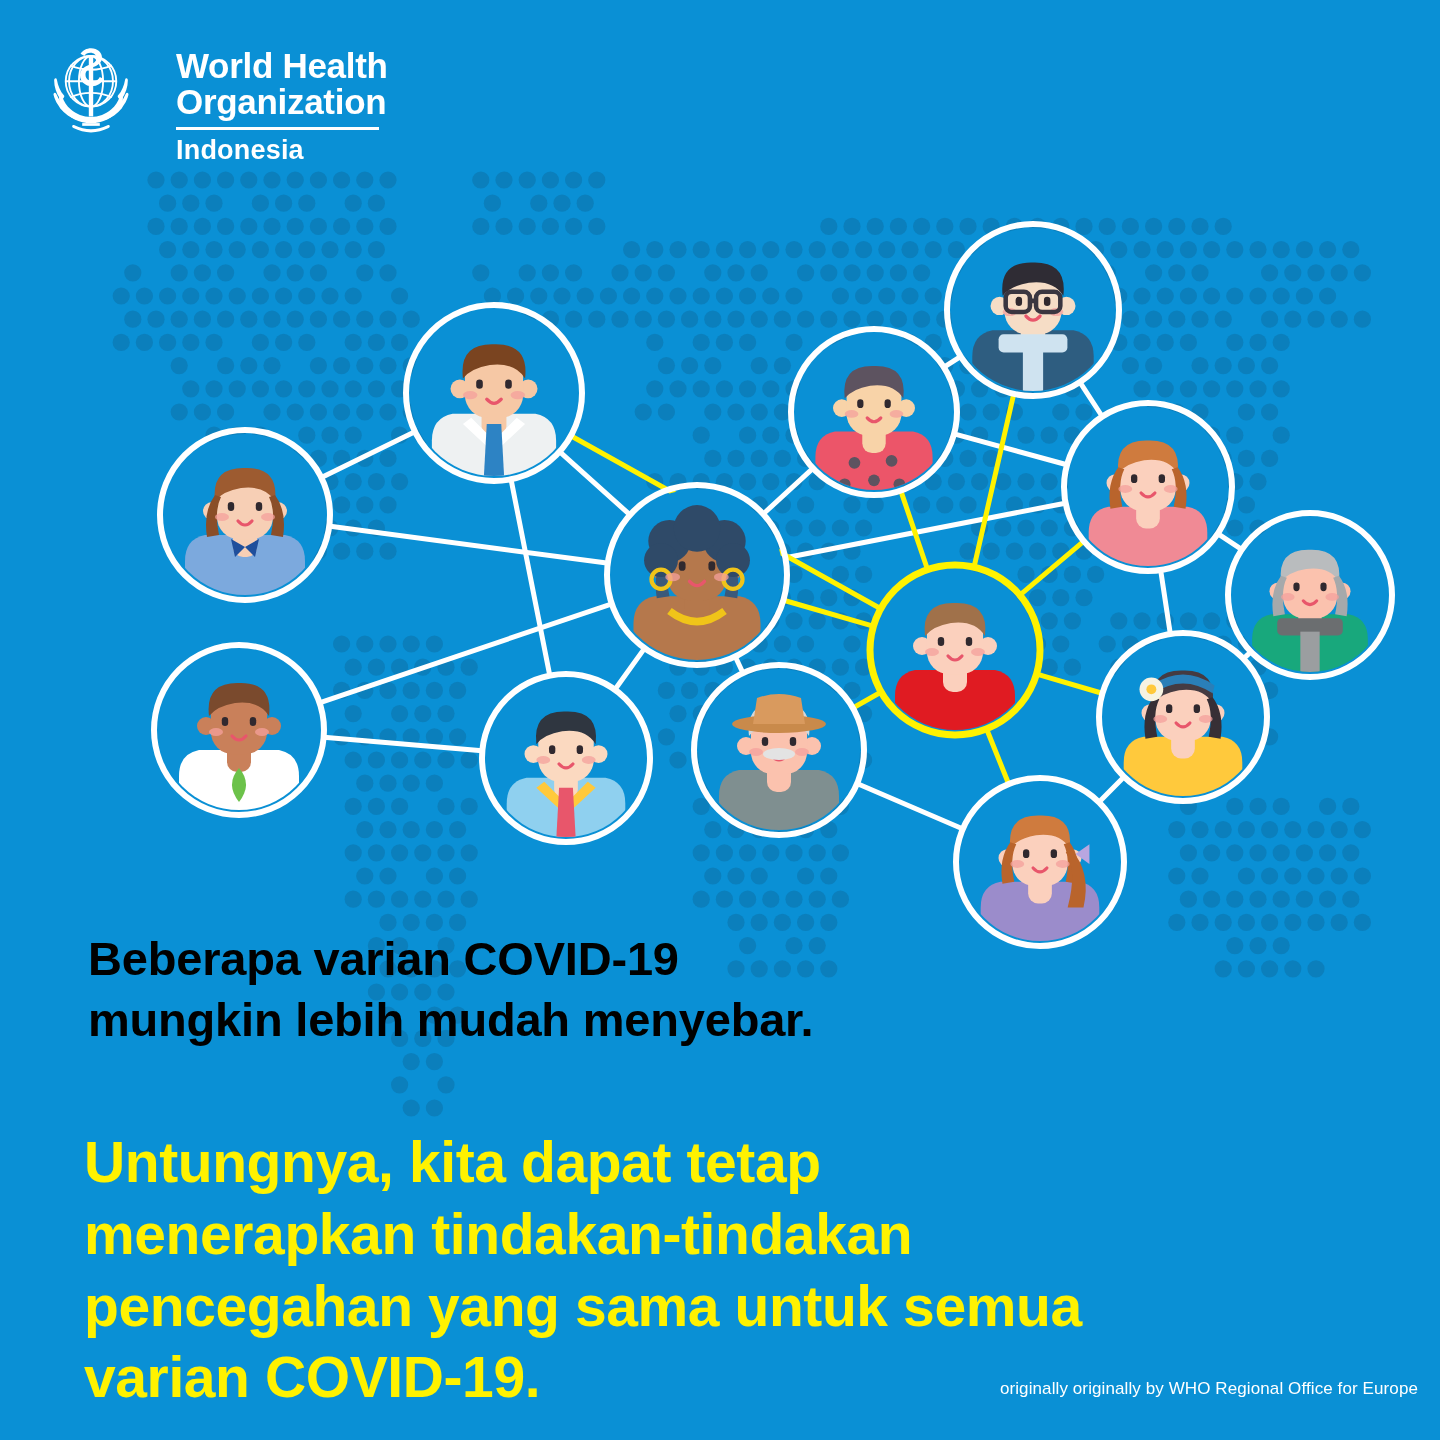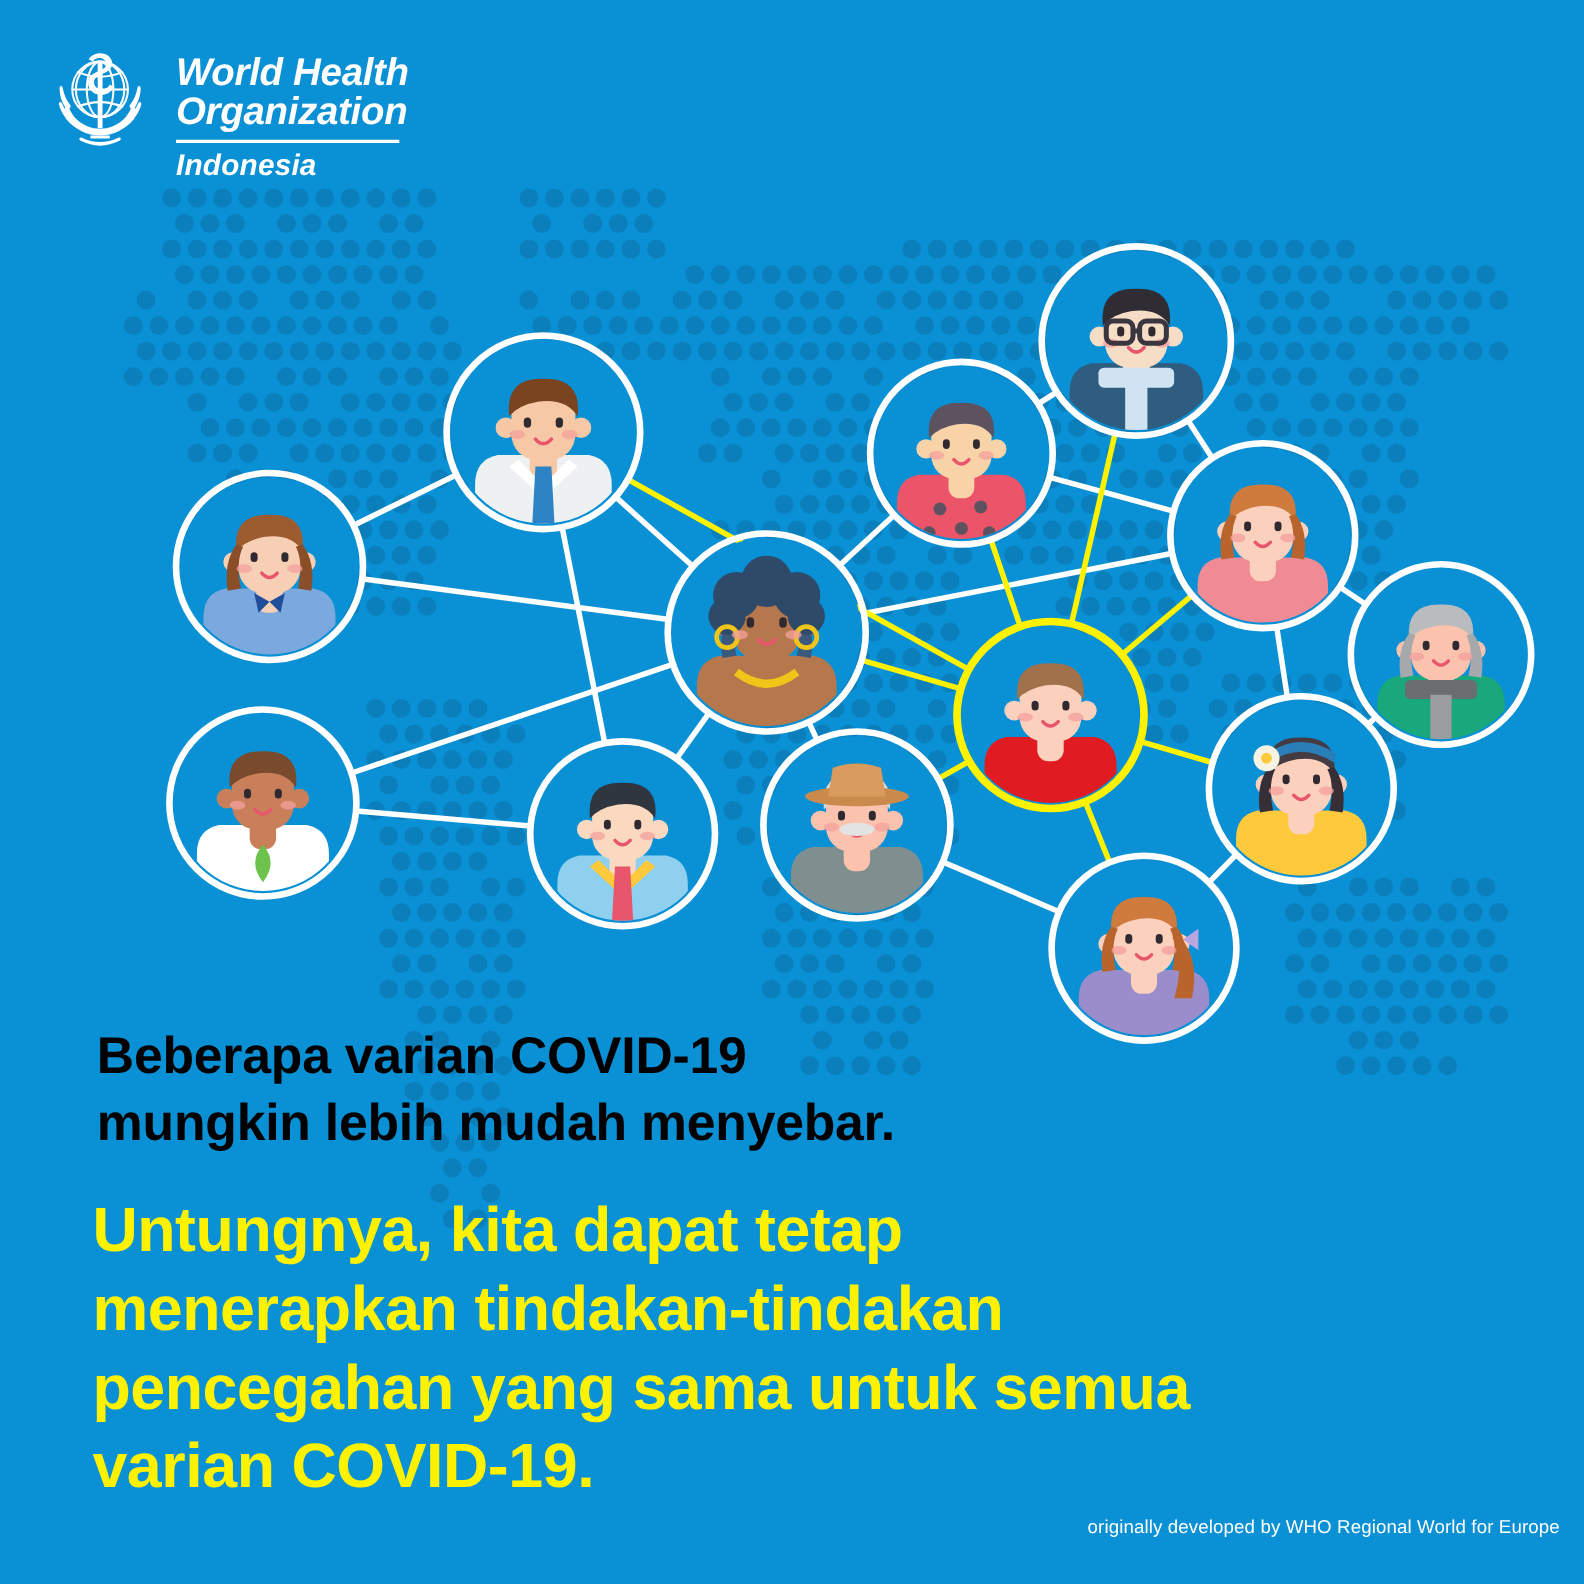--- a/index.html
+++ b/index.html
@@ -6,34 +6,34 @@
   body{
     width:1440px;height:1440px;overflow:hidden;
     background:#0a90d5;
     font-family:"Liberation Sans", sans-serif;
     position:relative;
   }
   #stage{position:absolute;inset:0;width:1440px;height:1440px;}
   .layer{position:absolute;inset:0;width:1440px;height:1440px;}
   #dotmap{opacity:1;}
   
-  #logo-block{position:absolute;left:36px;top:34px;display:flex;align-items:flex-start;gap:14px;font-style:italic;}
+  #logo-block{position:absolute;left:36px;top:34px;display:flex;align-items:flex-start;gap:30px;}
   #who-emblem{width:110px;height:110px;flex:0 0 110px;}
   #logo-text{margin-top:14px;}
   #logo-title{color:#ffffff;font-weight:bold;font-size:35px;line-height:1.02;letter-spacing:-0.3px;white-space:pre-line;}
   #logo-rule{height:3px;background:#ffffff;width:203px;margin:8px 0 7px 0;}
   #logo-country{color:#ffffff;font-weight:bold;font-size:27px;line-height:1;letter-spacing:0.2px;}
   
   #headline{
     position:absolute;left:88px;top:928px;width:1000px;
     color:#000000;font-weight:bold;font-size:47px;line-height:1.30;
     letter-spacing:-0.2px;white-space:pre-line;
   }
   #subhead{
-    position:absolute;left:84px;top:1083px;width:1290px;
+    position:absolute;left:84px;top:1127px;width:1290px;
     color:#fff200;font-weight:bold;font-size:57px;line-height:1.26;
     letter-spacing:-0.4px;white-space:pre-line;
   }
   #credit{
     position:absolute;right:22px;top:1379px;
     color:#ffffff;font-size:17px;letter-spacing:0.1px;font-weight:normal;
   }
 </style>
 </head>
 <body>
@@ -1270,15 +1270,15 @@
       <div id="logo-country">Indonesia</div>
     </div>
   </div>
 
   <div id="headline">Beberapa varian COVID-19
 mungkin lebih mudah menyebar.</div>
   <div id="subhead">Untungnya, kita dapat tetap
 menerapkan tindakan-tindakan
 pencegahan yang sama untuk semua
 varian COVID-19.</div>
-  <div id="credit">originally developed by WHO Regional World for Europe</div>
+  <div id="credit">originally originally by WHO Regional Office for Europe</div>
 
 </div>
 
 </body></html>

